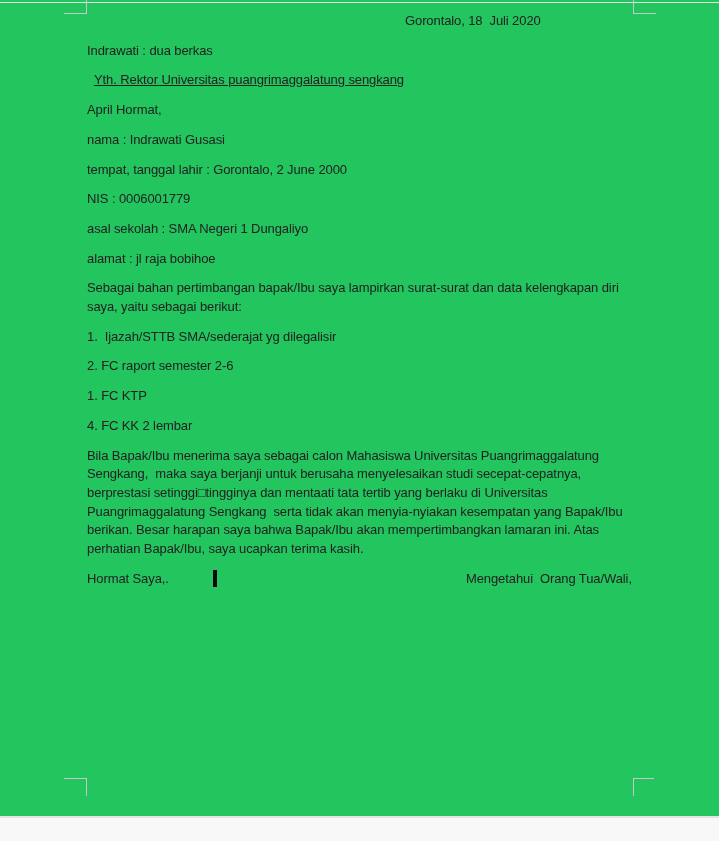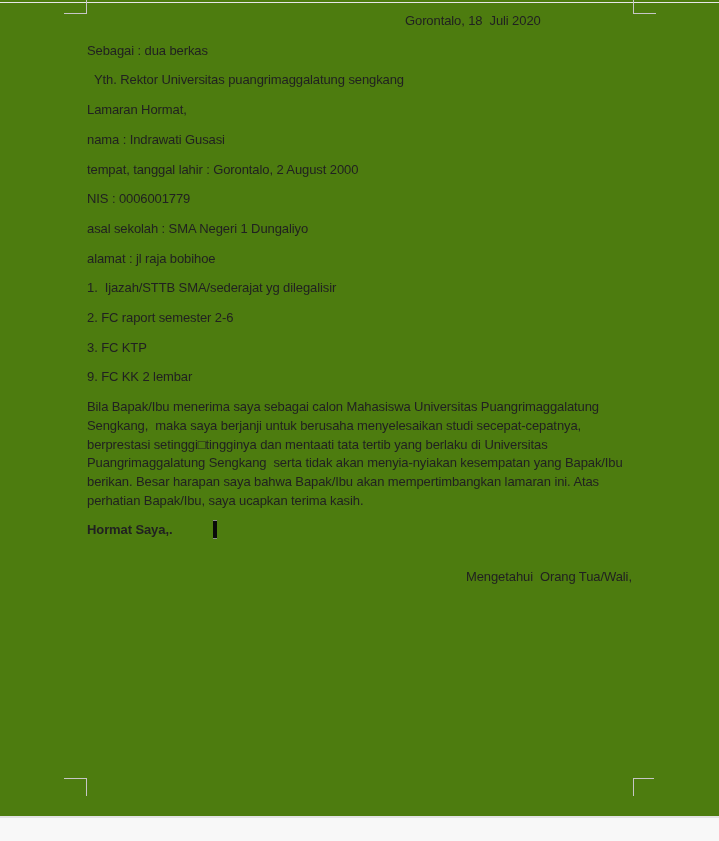--- a/index.html
+++ b/index.html
@@ -1,20 +1,20 @@
 <!DOCTYPE html>
 <html><head>
 <meta charset="utf-8">
 <style>
   html, body { margin: 0; padding: 0; background: #ffffff; }
   .page {
     position: relative;
     width: 719px;
     height: 841px;
-    background: #4d7c0f;
+    background: #22c55e;
     overflow: hidden;
     font-family: "Liberation Sans", sans-serif;
   }
   .top-edge-line {
     position: absolute;
     left: 0; top: 2px;
     width: 719px; height: 1px;
     background: #e7e7e7;
   }
   .mark { position: absolute; }
@@ -26,24 +26,24 @@
     position: absolute;
     left: 87px; top: 12px;
     width: 546px;
     color: #212121;
     font-size: 13px;
     line-height: 18.7px;
     letter-spacing: -0.1px;
   }
   .content p { margin: 0 0 11px 0; }
   p.date-line { margin-left: 318px; white-space: nowrap; }
-  p.indented { padding-left: 7px; }
+  p.indented { padding-left: 7px; text-decoration: underline; }
   .signature-row { position: relative; height: 19px; }
-  .sig-left { position: absolute; left: 0; top: 0; white-space: nowrap; font-weight: bold; }
-  .sig-right { position: absolute; left: 379px; top: 0; white-space: nowrap; margin-top: 47px; }
+  .sig-left { position: absolute; left: 0; top: 0; white-space: nowrap; }
+  .sig-right { position: absolute; left: 379px; top: 0; white-space: nowrap; }
   .caret {
     position: absolute;
     left: 126px; top: -1px;
     width: 4px; height: 19px;
     background: #0a0a0a;
     border-top: 1px solid #8a8a8a;
     border-bottom: 1px solid #8a8a8a;
     box-sizing: border-box;
   }
   .bottom-strip {
@@ -62,32 +62,33 @@
 
   <div class="top-edge-line"></div>
 
   <div class="mark mark-tl"></div>
   <div class="mark mark-tr"></div>
   <div class="mark mark-bl"></div>
   <div class="mark mark-br"></div>
 
   <div class="content">
     <p class="date-line">Gorontalo, 18&nbsp; Juli 2020</p>
-    <p>Sebagai : dua berkas</p>
+    <p>Indrawati : dua berkas</p>
     <p class="indented">Yth. Rektor Universitas puangrimaggalatung sengkang</p>
-    <p>Lamaran Hormat,</p>
+    <p>April Hormat,</p>
     <p>nama : Indrawati Gusasi</p>
-    <p>tempat, tanggal lahir : Gorontalo, 2 August 2000</p>
+    <p>tempat, tanggal lahir : Gorontalo, 2 June 2000</p>
     <p>NIS : 0006001779</p>
     <p>asal sekolah : SMA Negeri 1 Dungaliyo</p>
     <p>alamat : jl raja bobihoe</p>
+    <p>Sebagai bahan pertimbangan bapak/Ibu saya lampirkan surat-surat dan data kelengkapan diri saya, yaitu sebagai berikut:</p>
     <p>1.&nbsp; Ijazah/STTB SMA/sederajat yg dilegalisir</p>
     <p>2. FC raport semester 2-6</p>
-    <p>3. FC KTP</p>
-    <p>9. FC KK 2 lembar</p>
+    <p>1. FC KTP</p>
+    <p>4. FC KK 2 lembar</p>
     <p>Bila Bapak/Ibu menerima saya sebagai calon Mahasiswa Universitas Puangrimaggalatung Sengkang,&nbsp; maka saya berjanji untuk berusaha menyelesaikan studi secepat-cepatnya, berprestasi setinggi□tingginya dan mentaati tata tertib yang berlaku di Universitas Puangrimaggalatung Sengkang&nbsp; serta tidak akan menyia-nyiakan kesempatan yang Bapak/Ibu berikan. Besar harapan saya bahwa Bapak/Ibu akan mempertimbangkan lamaran ini. Atas perhatian Bapak/Ibu, saya ucapkan terima kasih.</p>
     <div class="signature-row">
       <span class="sig-left">Hormat Saya,.</span>
       <div class="caret"></div>
       <span class="sig-right">Mengetahui&nbsp; Orang Tua/Wali,</span>
     </div>
   </div>
 
   <div class="bottom-strip"></div>
 

